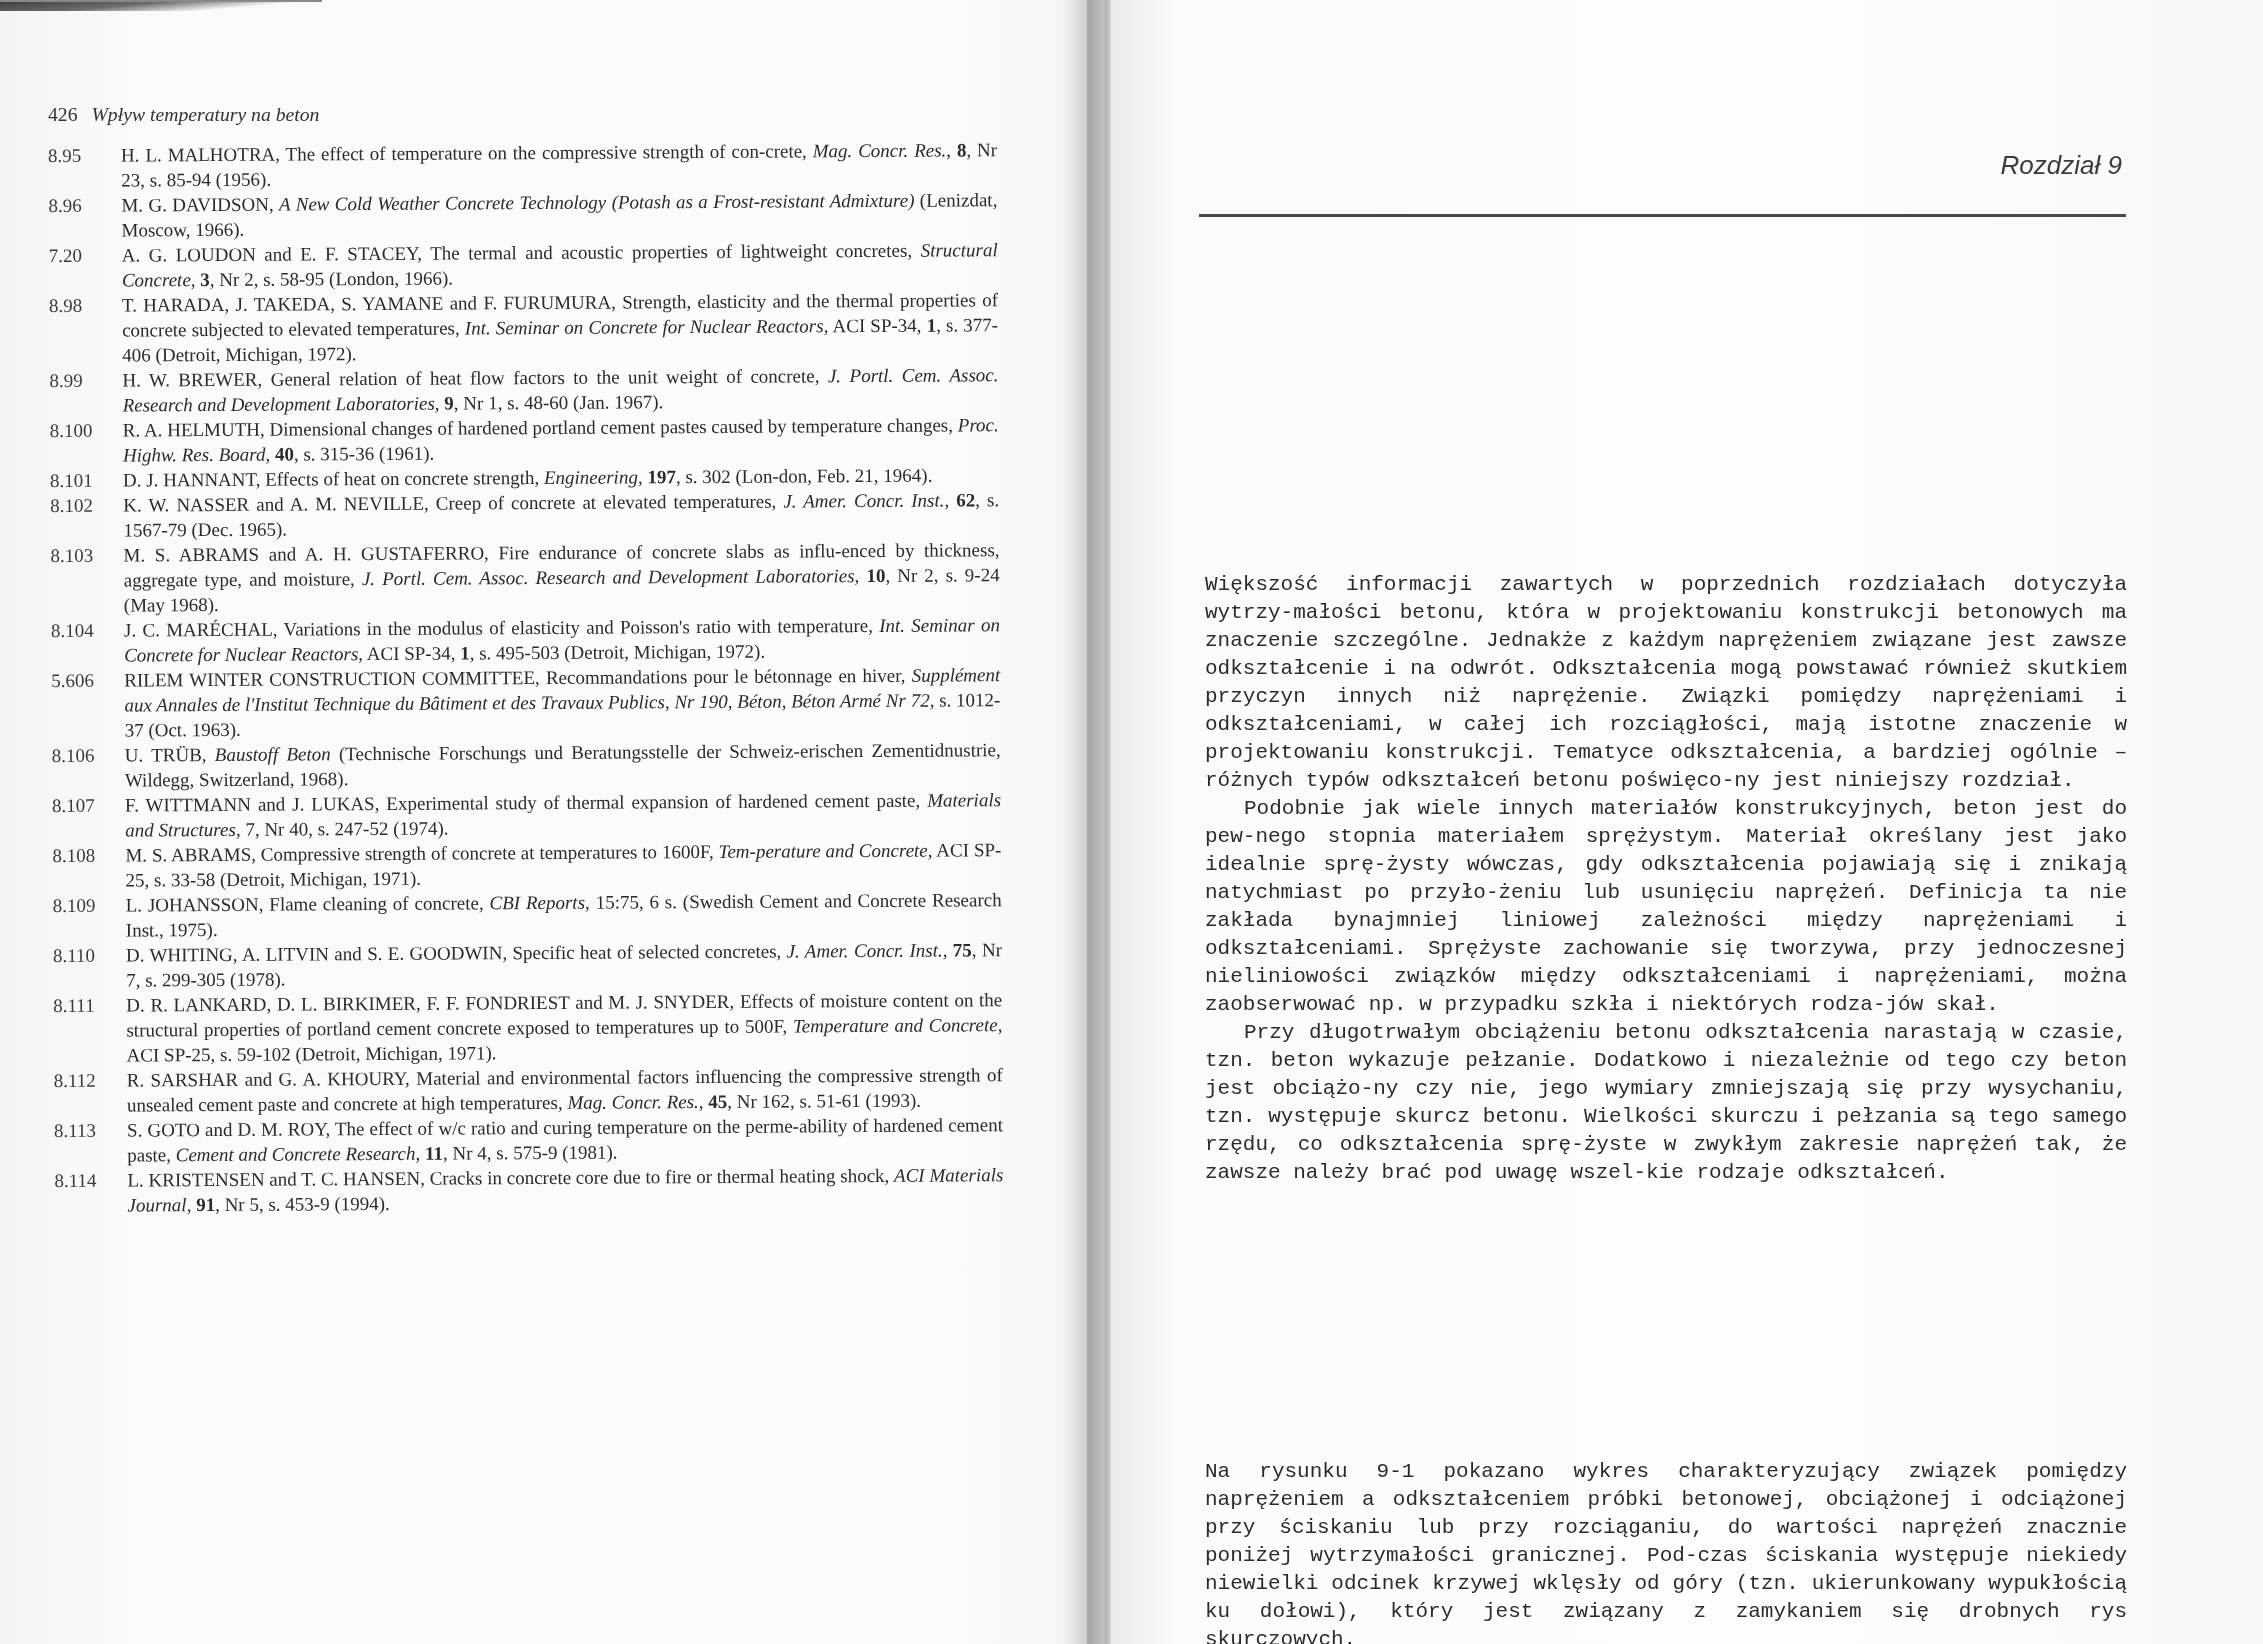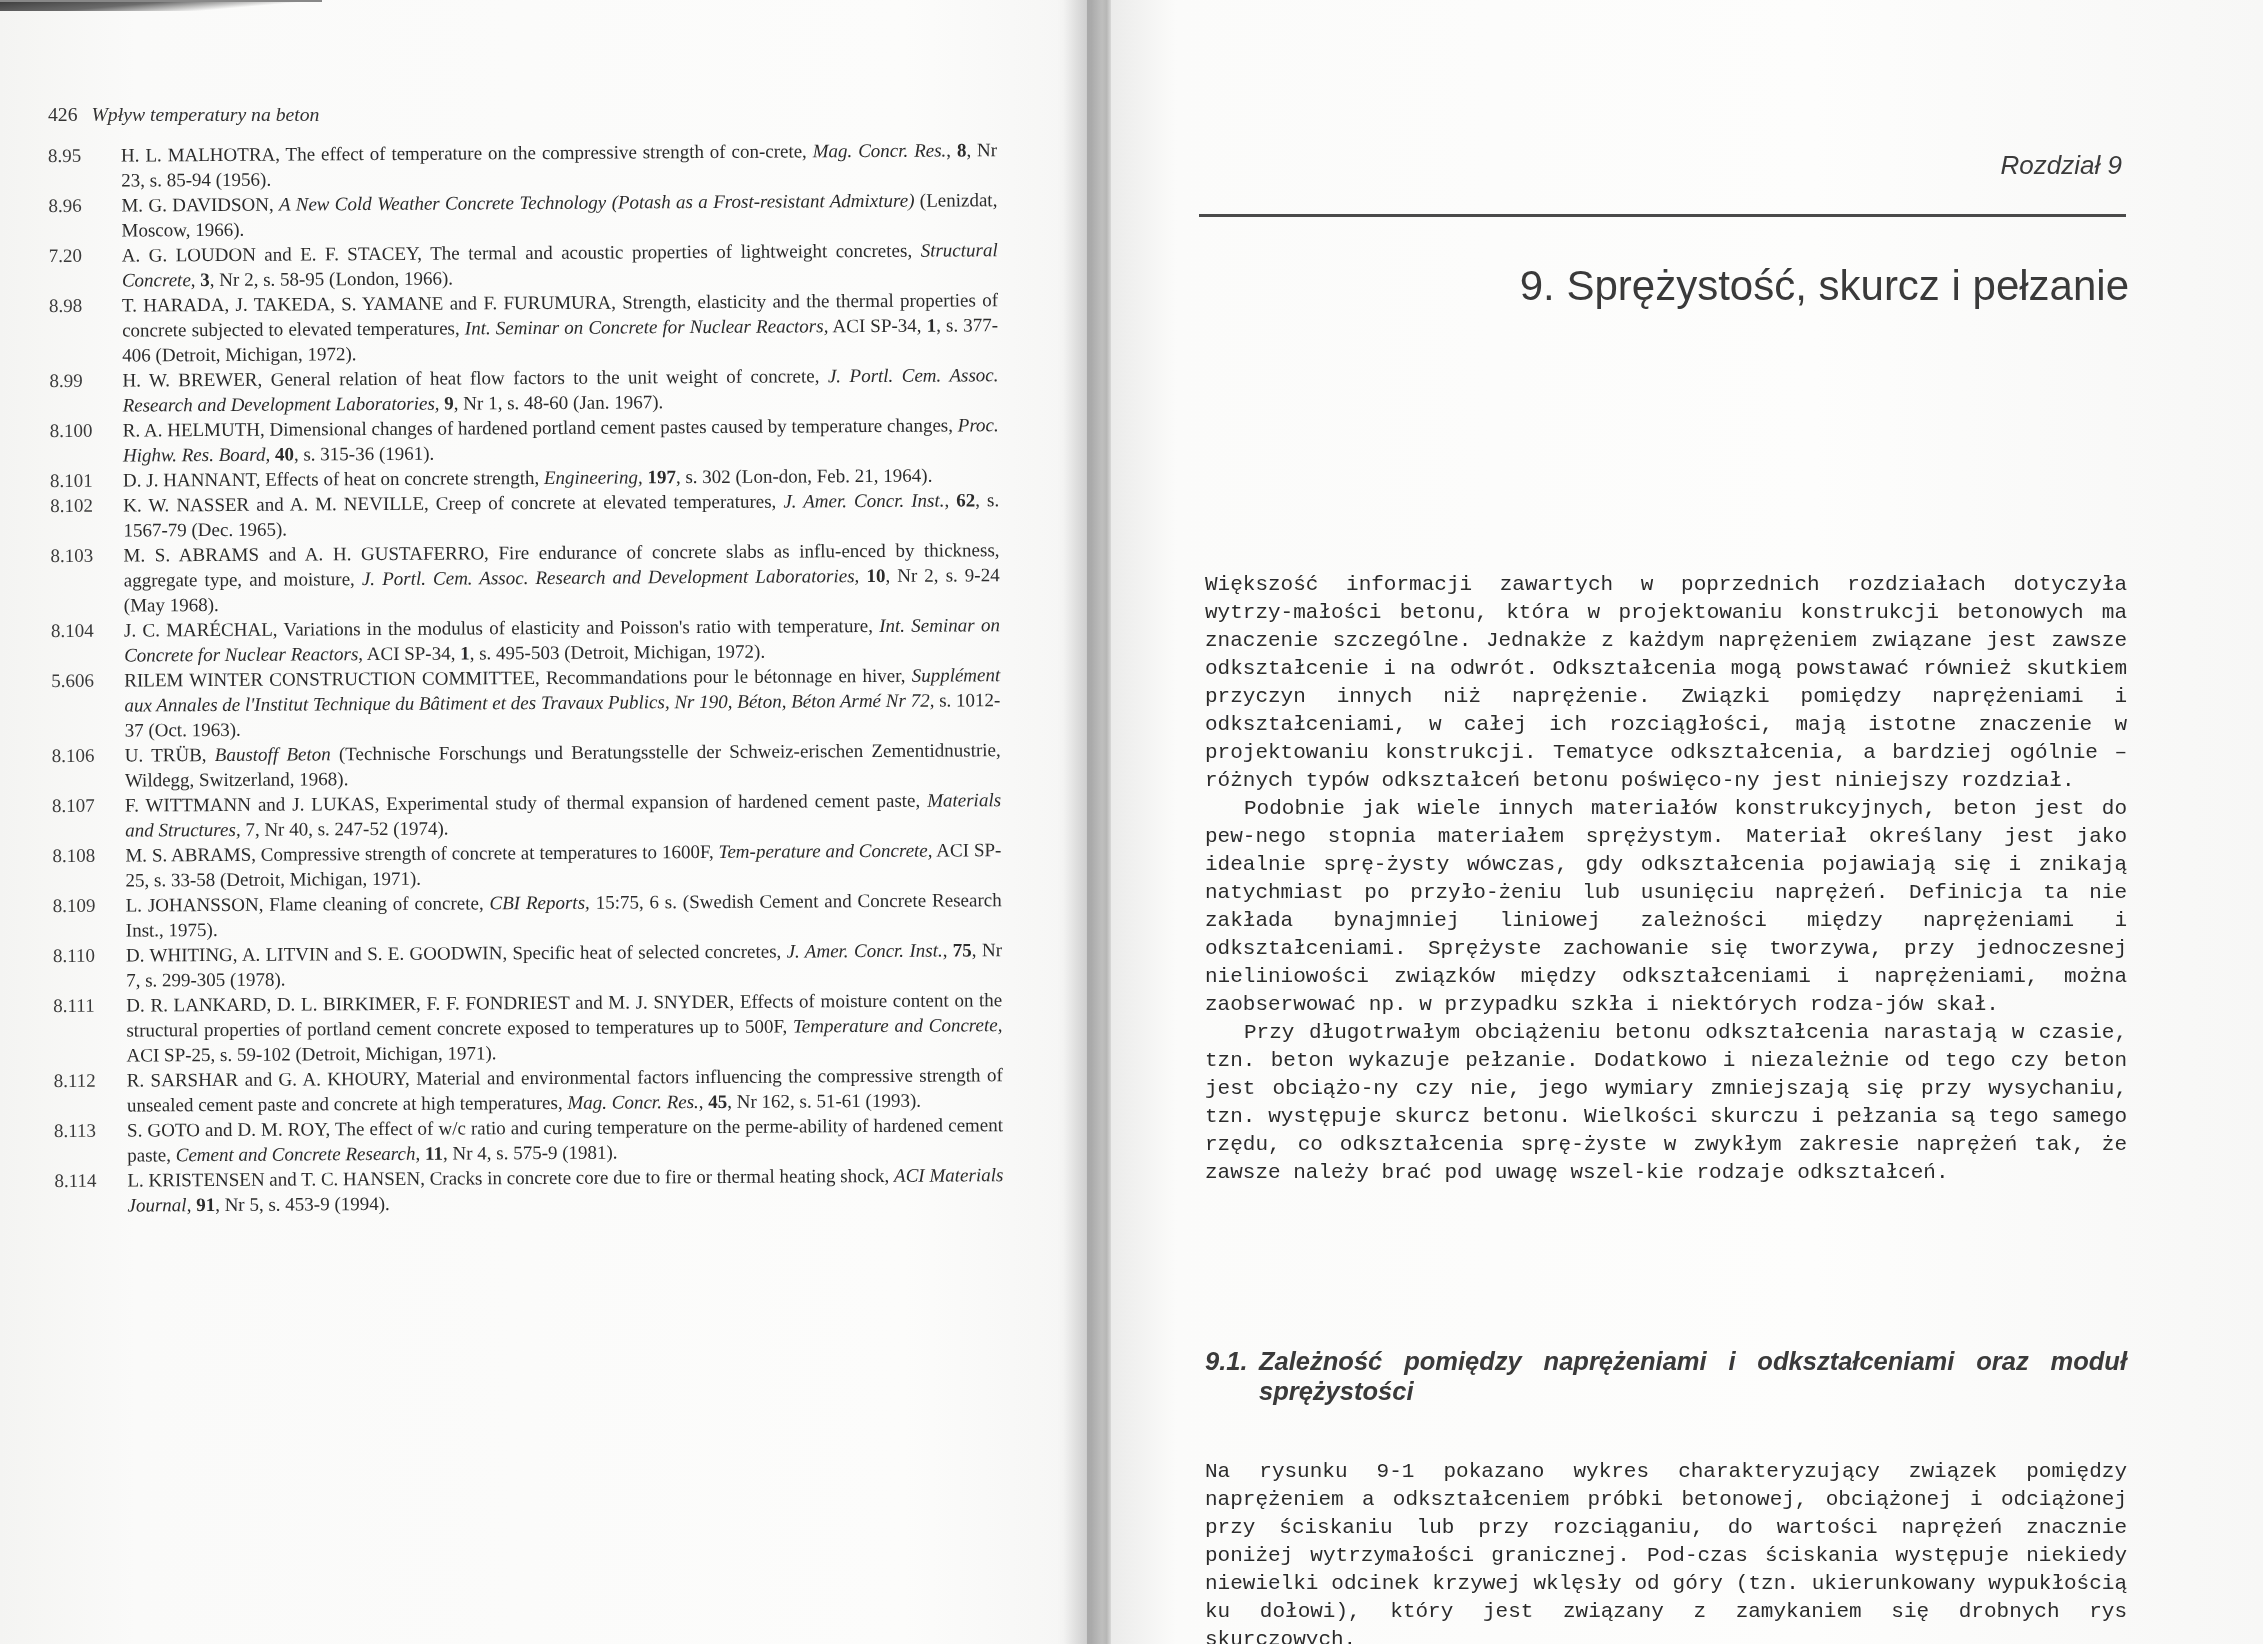--- a/index.html
+++ b/index.html
@@ -278,31 +278,26 @@
         <div class="ref">
           <span class="ref-num">8.114</span>
           <span class="ref-text">L. KRISTENSEN and T. C. HANSEN, Cracks in concrete core due to fire or thermal heating shock, <i>ACI Materials Journal</i>, <b>91</b>, Nr 5, s. 453-9 (1994).</span>
         </div>
       </div>
   </section>
 
   <section class="right-page">
     <div class="chapter-label">Rozdział 9</div>
     <div class="chapter-rule"></div>
-    <h1 class="chapter-title" style="margin:0;font-weight:normal;">9. Sprężystość, skurcz i pełzanie</h1>
 
     <div class="body-text intro">
       <p>Większość informacji zawartych w poprzednich rozdziałach dotyczyła wytrzy-małości betonu, która w projektowaniu konstrukcji betonowych ma znaczenie szczególne. Jednakże z każdym naprężeniem związane jest zawsze odkształcenie i na odwrót. Odkształcenia mogą powstawać również skutkiem przyczyn innych niż naprężenie. Związki pomiędzy naprężeniami i odkształceniami, w całej ich rozciągłości, mają istotne znaczenie w projektowaniu konstrukcji. Tematyce odkształcenia, a bardziej ogólnie – różnych typów odkształceń betonu poświęco-ny jest niniejszy rozdział.</p>
       <p class="indent">Podobnie jak wiele innych materiałów konstrukcyjnych, beton jest do pew-nego stopnia materiałem sprężystym. Materiał określany jest jako idealnie sprę-żysty wówczas, gdy odkształcenia pojawiają się i znikają natychmiast po przyło-żeniu lub usunięciu naprężeń. Definicja ta nie zakłada bynajmniej liniowej zależności między naprężeniami i odkształceniami. Sprężyste zachowanie się tworzywa, przy jednoczesnej nieliniowości związków między odkształceniami i naprężeniami, można zaobserwować np. w przypadku szkła i niektórych rodza-jów skał.</p>
       <p class="indent">Przy długotrwałym obciążeniu betonu odkształcenia narastają w czasie, tzn. beton wykazuje pełzanie. Dodatkowo i niezależnie od tego czy beton jest obciążo-ny czy nie, jego wymiary zmniejszają się przy wysychaniu, tzn. występuje skurcz betonu. Wielkości skurczu i pełzania są tego samego rzędu, co odkształcenia sprę-żyste w zwykłym zakresie naprężeń tak, że zawsze należy brać pod uwagę wszel-kie rodzaje odkształceń.</p>
     </div>
 
-    <h2 class="section-heading" style="margin:0;">
-      <span class="sec-num">9.1.</span>
-      <span class="sec-title">Zależność pomiędzy naprężeniami i odkształceniami oraz moduł sprężystości</span>
-    </h2>
 
     <div class="body-text section-body">
       <p>Na rysunku 9-1 pokazano wykres charakteryzujący związek pomiędzy naprężeniem a odkształceniem próbki betonowej, obciążonej i odciążonej przy ściskaniu lub przy rozciąganiu, do wartości naprężeń znacznie poniżej wytrzymałości granicznej. Pod-czas ściskania występuje niekiedy niewielki odcinek krzywej wklęsły od góry (tzn. ukierunkowany wypukłością ku dołowi), który jest związany z zamykaniem się drobnych rys skurczowych.</p>
     </div>
   </section>
 </div>
 
 
 </body></html>

